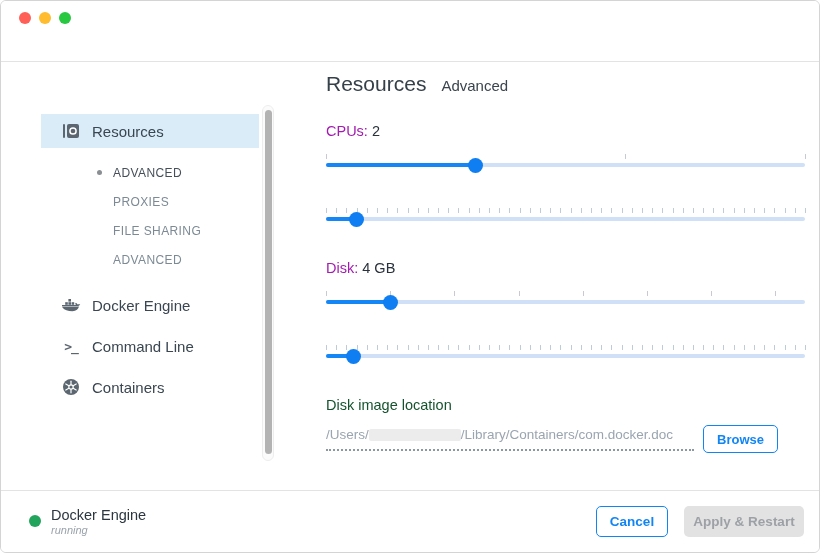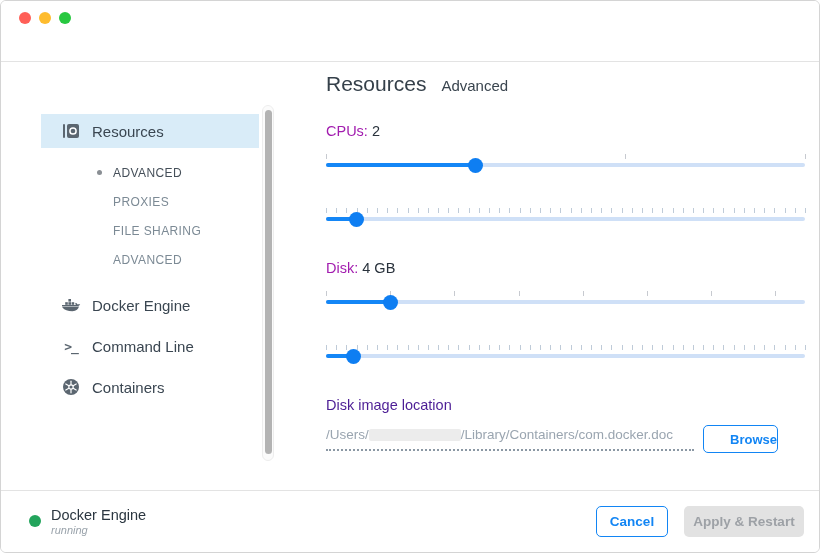--- a/index.html
+++ b/index.html
@@ -60,30 +60,30 @@
   .ticks i { position:absolute; top:0; width:1px; height:5px; display:block; }
   .ticks.sparse i, .ticks.medium i { background:#c7cad0; }
   .ticks.dense i  { background:#bfcbd8; }
   .track { position:absolute; left:0; right:0; top:11px; height:4px;
            background:#cfe0f7; border-radius:2px; }
   .fill { height:4px; background:#1486f6; border-radius:2px; }
   .thumb { position:absolute; top:5.5px; width:15px; height:15px; margin-left:-7px;
            border-radius:50%; background:#0e7ef2; }
 
   .disk-loc { margin-top:6px; }
-  .disk-loc-label { font-size:14.5px; color:#4c1d95; margin-bottom:12px; }
+  .disk-loc-label { font-size:14.5px; color:#14532d; margin-bottom:12px; }
   .disk-row { display:flex; align-items:center; }
   .path-field { flex:0 0 368px; display:flex; align-items:baseline; overflow:hidden;
                 white-space:nowrap; border-bottom:2px dotted #8b98a4; padding-bottom:7px;
                 font-size:13.5px; color:#9aa5b0; }
   .redacted { display:inline-block; width:92px; height:12px; background:#ececec;
               border-radius:2px; align-self:center; }
   .browse-btn { margin-left:9px; width:75px; height:28px; background:#fff;
                 border:1.5px solid #1285f4; border-radius:5px; color:#1285f4;
-                font-weight:bold; font-size:13px; font-family:inherit; cursor:pointer;text-align:right; }
+                font-weight:bold; font-size:13px; font-family:inherit; cursor:pointer; }
 
   
   .footer { flex:0 0 62px; border-top:1px solid #e3e3e3; background:#fff;
             display:flex; align-items:center; padding:0 15px 0 28px; }
   .status { display:flex; align-items:center; }
   .status-dot { width:12px; height:12px; border-radius:50%; background:#23a45c;
                 margin-right:10px; }
   .status-name { font-size:14.5px; color:#2b3640; line-height:1.15; }
   .status-state { font-size:11px; font-style:italic; color:#9aa3ab; }
   .footer-spacer { flex:1; }

